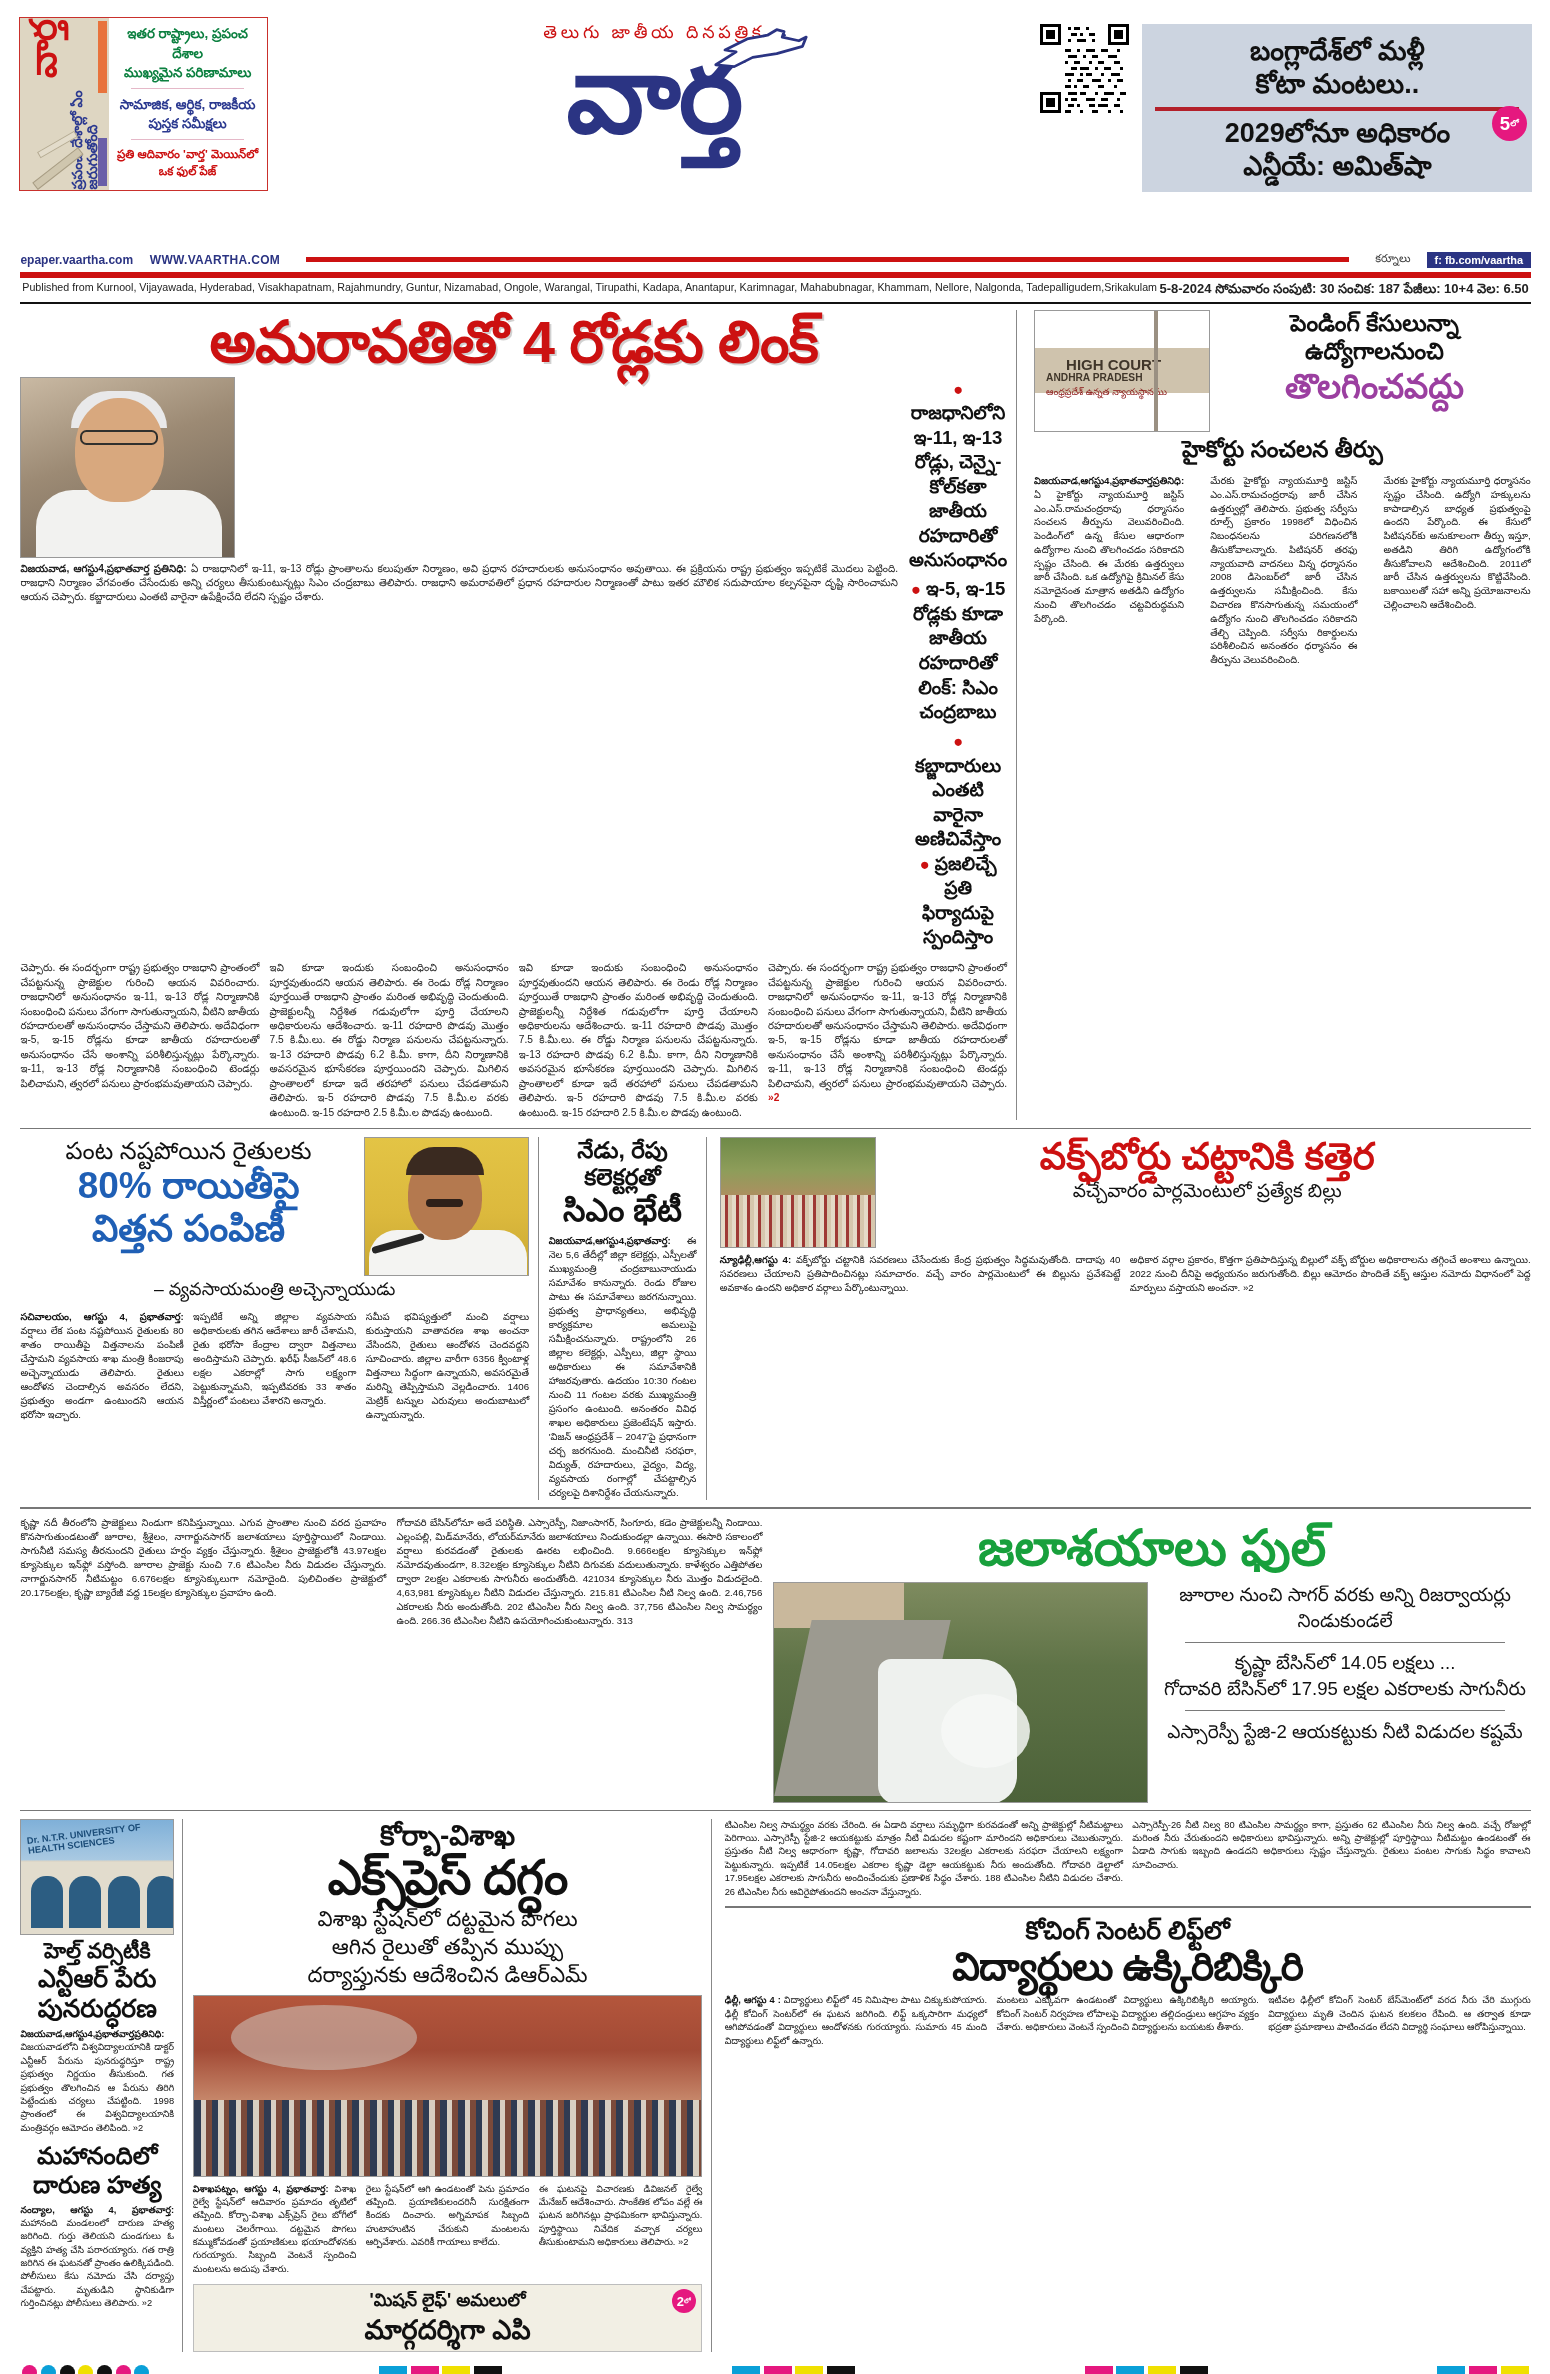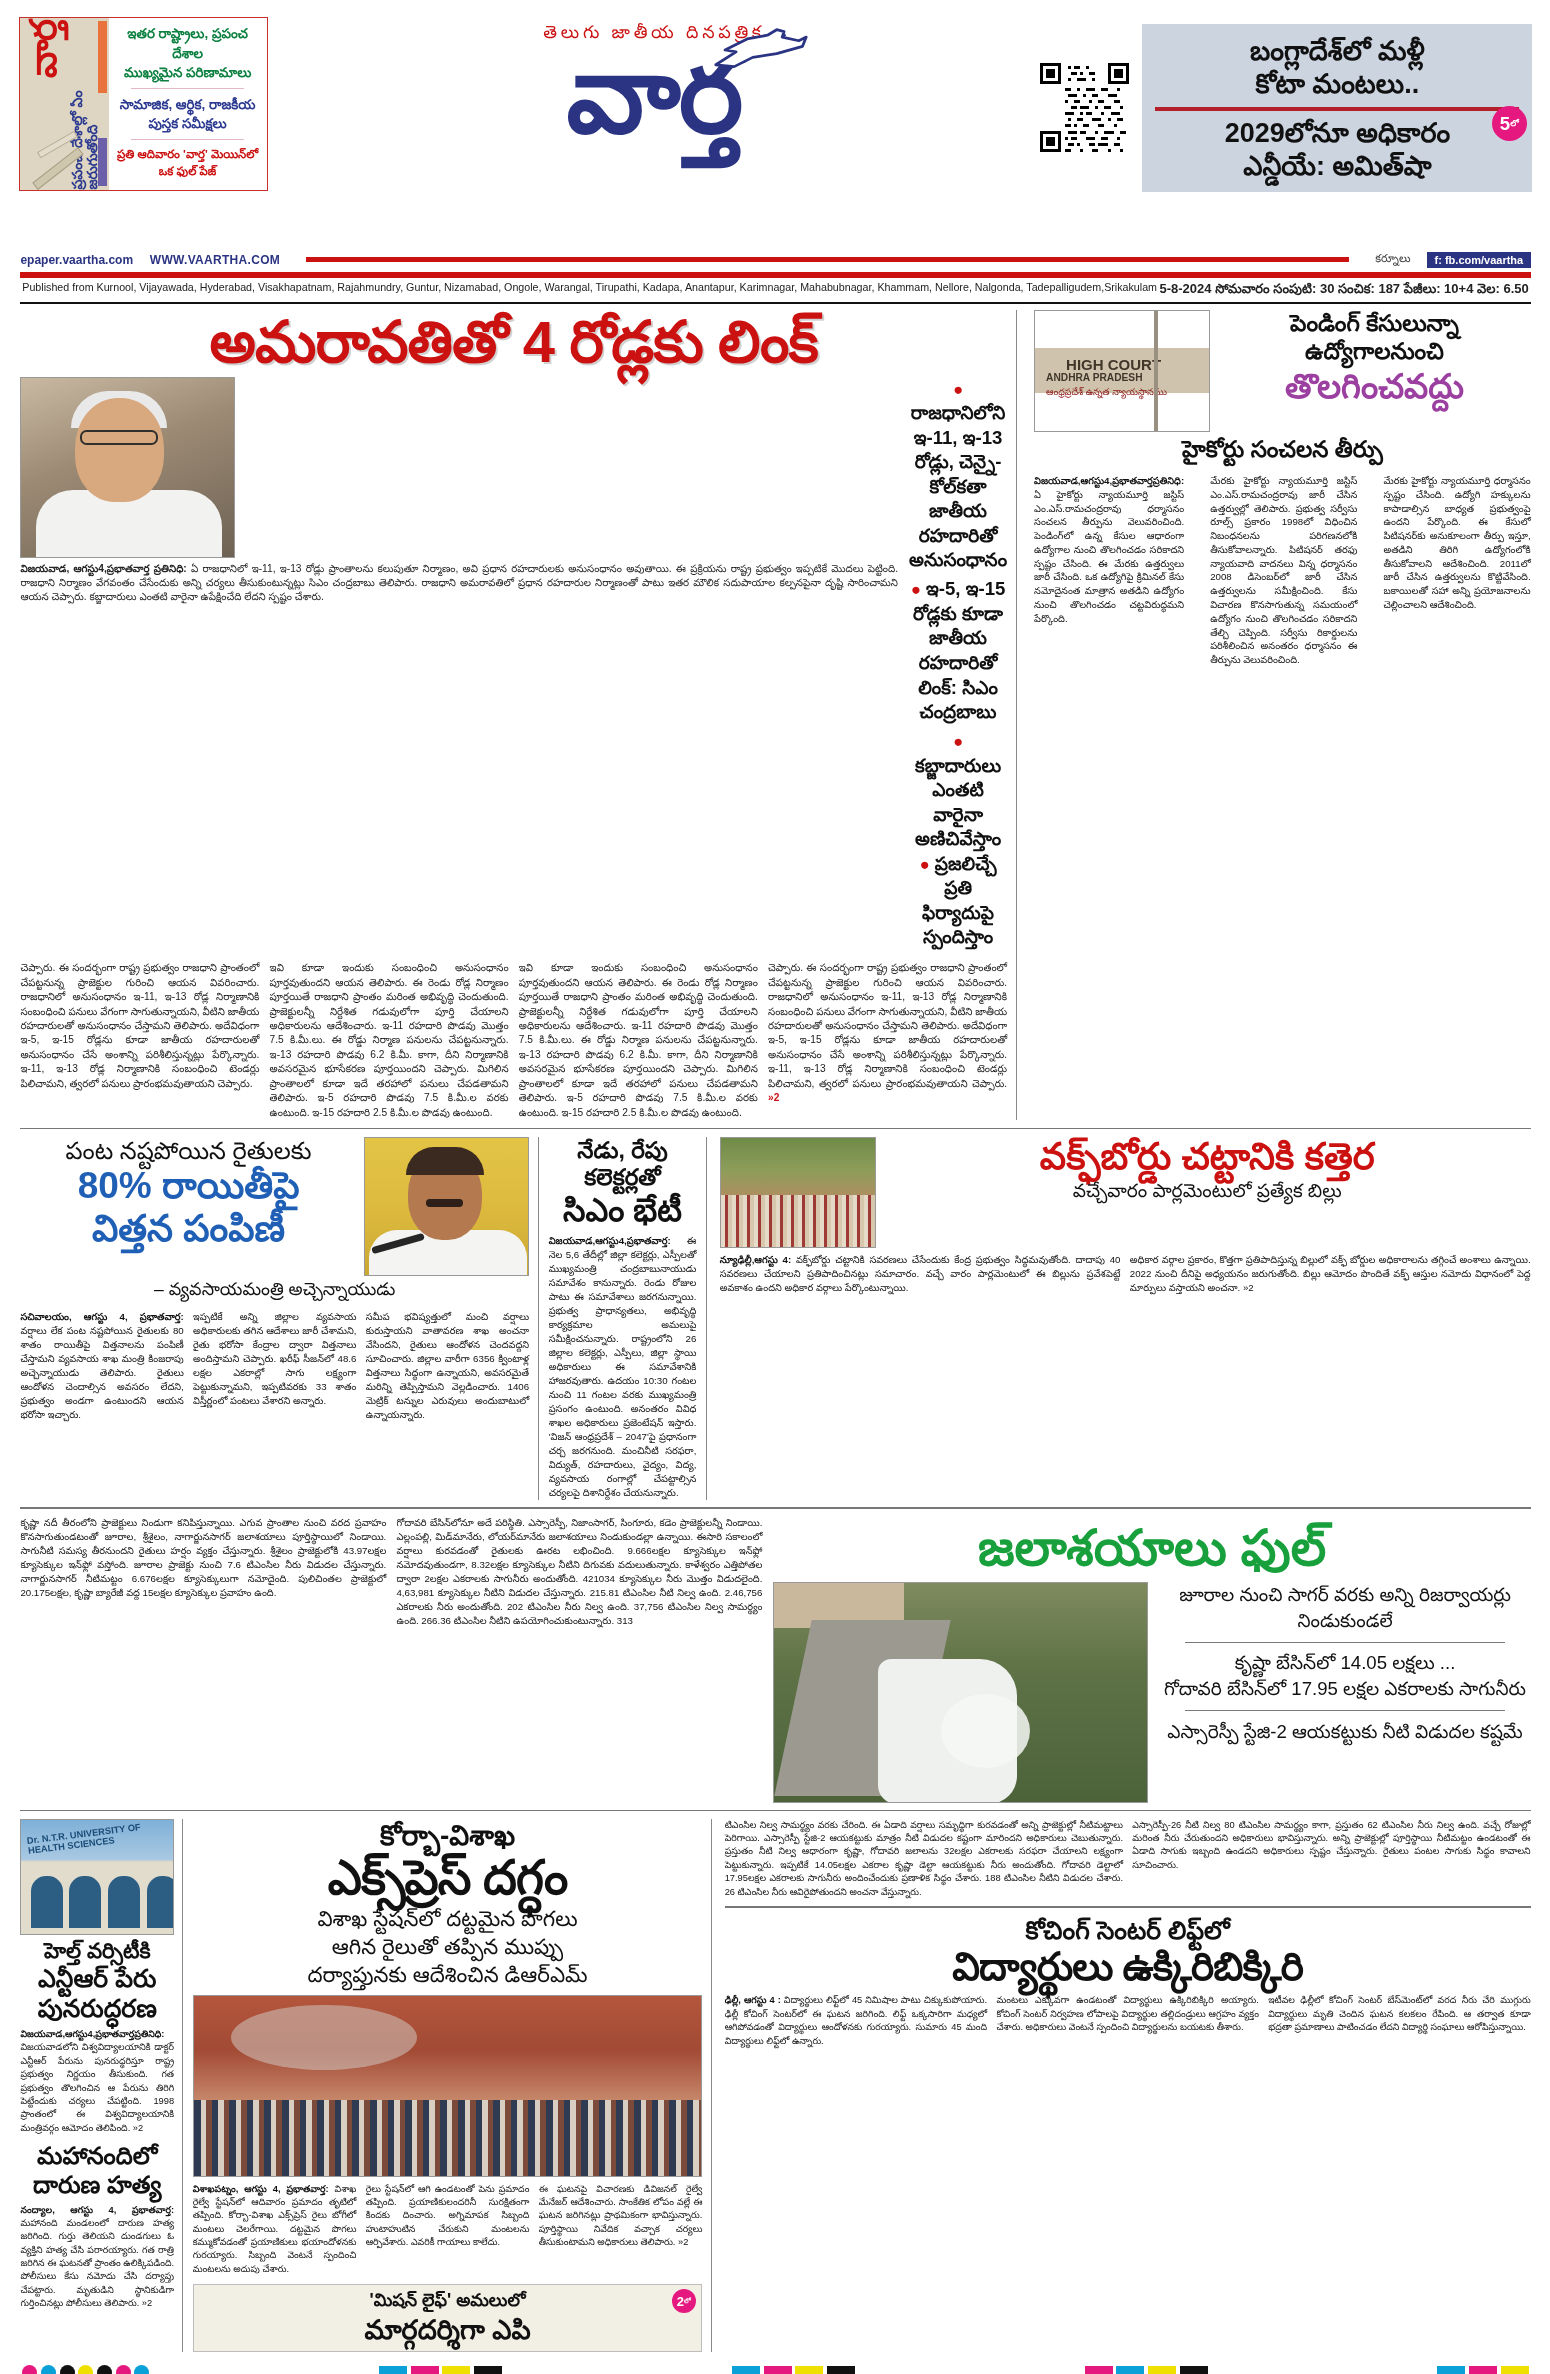--- a/index.html
+++ b/index.html
@@ -45,21 +45,21 @@
   .promo-text hr { border:0; border-top:1.4px solid #e5b8c8; margin:5.6px 16.7px; }
 
   .masthead-center { flex:1; position:relative; text-align:center; padding-top:5.6px; }
   .tagline { color:#cc1111; font-size:17.6px; letter-spacing:3.7px; margin-bottom:-3.7px; position:relative; z-index:3; }
   .wordmark {
     font-size:109px; font-weight:bold; color:#2b3483; line-height:0.92; letter-spacing:-1.9px;
     font-family:"Liberation Sans","DejaVu Sans",sans-serif;
   }
   .bird { position:absolute; left:calc(50% + 56px); top:9.3px; width:102px; height:48px; z-index:4; }
 
-  .masthead-right { width:492px; display:flex; align-items:center; gap:13px; padding-top:7.4px; }
+  .masthead-right { width:492px; display:flex; align-items:flex-start; gap:13px; padding-top:7.4px; }
   .qr { width:89px; height:89px; flex:0 0 89px; background:#fff; }
   .qr svg { display:block; }
   .promo-right { flex:1; background:#ccd4e0; padding:11px 13px 9.3px 13px; position:relative; }
   .promo-right .hl { font-size:27px; font-weight:bold; color:#111; line-height:1.22; text-align:center; }
   .promo-right .rule { height:3.7px; background:#b3202a; margin:6.5px 0 5.6px 0; }
   .pg-badge {
     position:absolute; right:5.6px; top:82px; width:35px; height:35px; border-radius:50%;
     background:#e5187f; color:#fff; font-size:18.6px; font-weight:bold;
     display:flex; align-items:center; justify-content:center;
   }

